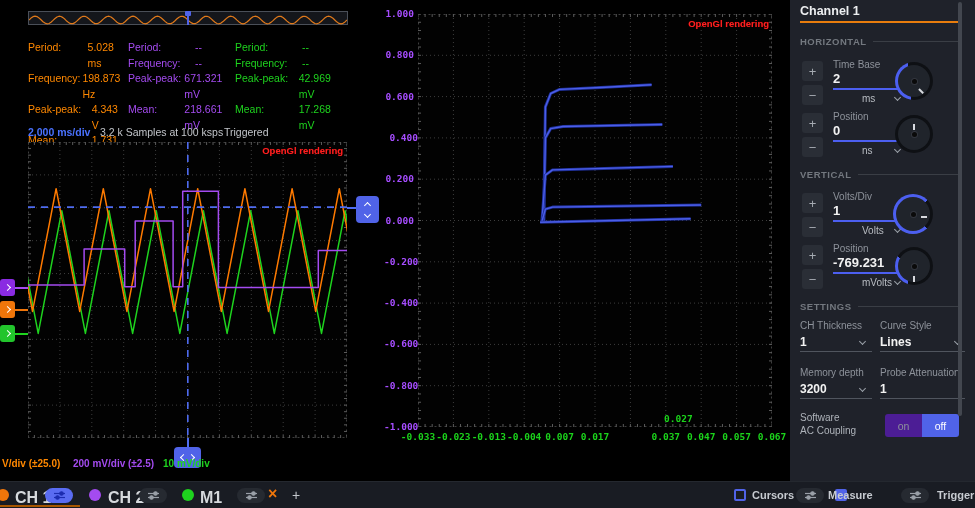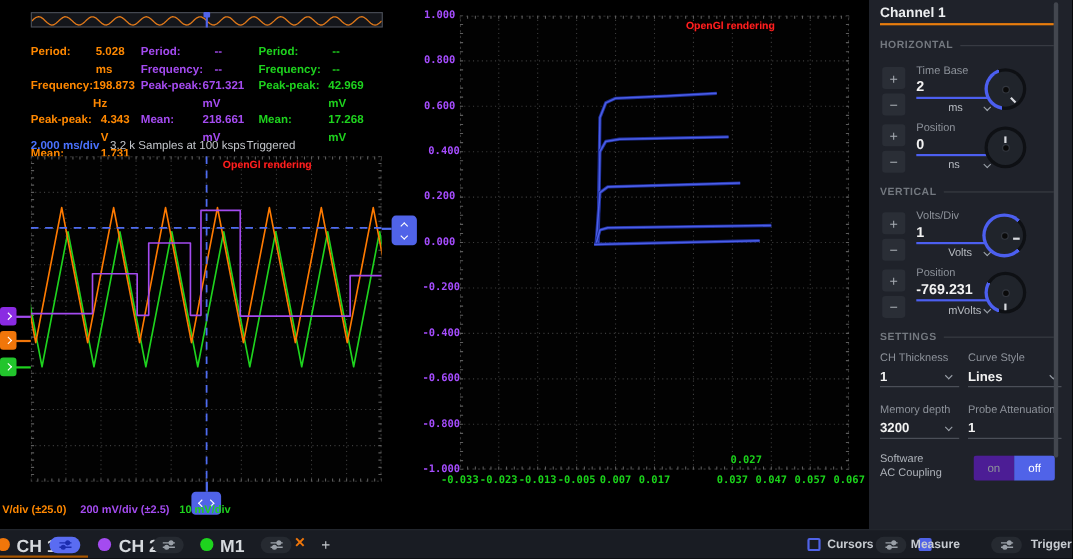--- a/index.html
+++ b/index.html
@@ -4,29 +4,29 @@
 <style>
   * { box-sizing: border-box; margin: 0; padding: 0; }
   html,body { width: 975px; height: 508px; }
   body {
     background:#000; position:relative; overflow:hidden;
     font-family:"Liberation Sans", sans-serif; color:#ddd;
   }
   .abs { position:absolute; }
 
   
-  .meas-col { font-size:10.5px; font-weight:bold; line-height:15.5px; }
+  .meas-col { font-size:10.5px; font-weight:normal; line-height:15.5px; }
   .meas-row { display:flex; }
   .meas-label { width:67px; }
   .status-row span { font-size:10.5px; }
 
   
   .plot { background:#020202; }
   .overlay-red {
-    color:#ff2020; font-size:9.5px; font-weight:bold; text-align:center; line-height:11px;
+    color:#ff2020; font-size:9.5px; font-weight:bold; text-align:right; line-height:11px;
     text-shadow:0 0 1px #600;
   }
   .ticklab { position:absolute; font-family:"DejaVu Sans Mono", monospace; font-weight:bold; font-size:9.5px; line-height:11px; }
   .ylab { width:30px; text-align:right; }
   .xlab { transform:translateX(-50%); }
 
   
   .edge-handle { width:15px; height:17px; border-radius:3px; display:flex; align-items:center; justify-content:center; color:#fff; }
   .blue-handle { background:#5063e8; border-radius:4px; display:flex; align-items:center; justify-content:center; color:#fff; gap:3px; }
   .chev { display:inline-block; width:5px; height:5px; border-right:1.6px solid currentColor; border-bottom:1.6px solid currentColor; }
@@ -639,21 +639,21 @@
     <div class="ticklab ylab" style="left: 384px; top: 255.8px; color: rgb(166, 77, 255);">-0.200</div>
     <div class="ticklab ylab" style="left: 384px; top: 297.1px; color: rgb(166, 77, 255);">-0.400</div>
     <div class="ticklab ylab" style="left: 384px; top: 338.4px; color: rgb(166, 77, 255);">-0.600</div>
     <div class="ticklab ylab" style="left: 384px; top: 379.7px; color: rgb(166, 77, 255);">-0.800</div>
     <div class="ticklab ylab" style="left: 384px; top: 421px; color: rgb(166, 77, 255);">-1.000</div>
   </div>
 <div id="xy-xlabels">
     <div class="ticklab xlab" style="left: 418px; top: 431px; color: rgb(27, 211, 27);">-0.033</div>
     <div class="ticklab xlab" style="left: 453.4px; top: 431px; color: rgb(27, 211, 27);">-0.023</div>
     <div class="ticklab xlab" style="left: 488.8px; top: 431px; color: rgb(27, 211, 27);">-0.013</div>
-    <div class="ticklab xlab" style="left: 524.2px; top: 431px; color: rgb(27, 211, 27);">-0.005</div>
+    <div class="ticklab xlab" style="left: 524.2px; top: 431px; color: rgb(27, 211, 27);">-0.004</div>
     <div class="ticklab xlab" style="left: 559.6px; top: 431px; color: rgb(27, 211, 27);">0.007</div>
     <div class="ticklab xlab" style="left: 595px; top: 431px; color: rgb(27, 211, 27);">0.017</div>
     <div class="ticklab xlab" style="left: 630.4px; top: 413px; color: rgb(27, 211, 27); margin-left: 48px;">0.027</div>
     <div class="ticklab xlab" style="left: 665.8px; top: 431px; color: rgb(27, 211, 27);">0.037</div>
     <div class="ticklab xlab" style="left: 701.2px; top: 431px; color: rgb(27, 211, 27);">0.047</div>
     <div class="ticklab xlab" style="left: 736.6px; top: 431px; color: rgb(27, 211, 27);">0.057</div>
     <div class="ticklab xlab" style="left: 772px; top: 431px; color: rgb(27, 211, 27);">0.067</div>
   </div>
 
 <div class="abs panel" style="left:790px; top:0; width:185px; height:481px;">

